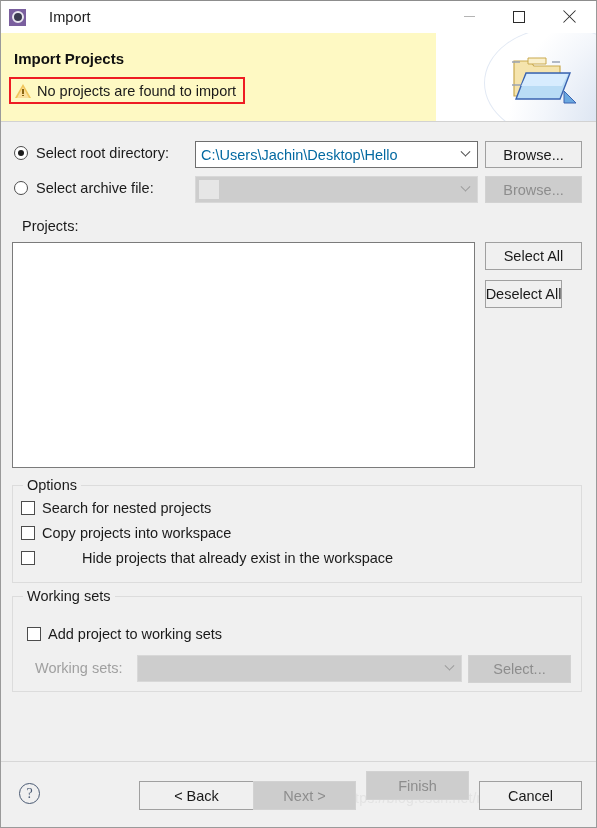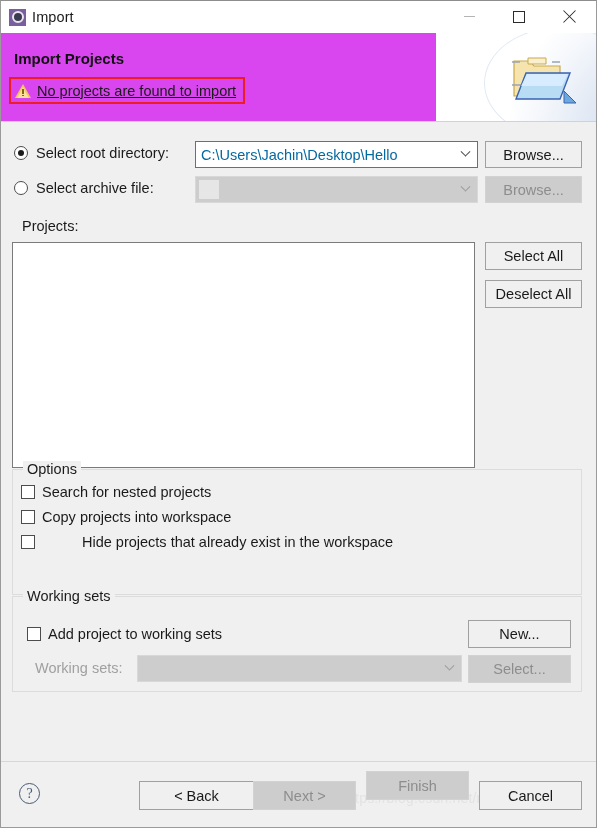--- a/index.html
+++ b/index.html
@@ -41,21 +41,21 @@
   #title-icon::before {
     content: "";
     position: absolute; left: 2.5px; top: 2.5px;
     width: 12px; height: 12px;
     border-radius: 50%;
     border: 2.5px solid #e9e6ef;
     background: #3b3b4f;
     box-sizing: border-box;
   }
   #title-text {
-    margin-left: 6px;
+    margin-left: 23px;
     font-size: 14.5px;
     color: #1a1a1a;
     letter-spacing: .1px;
   }
   .winbtn {
     position: absolute; top: 0;
     width: 46px; height: 31px;
     display: flex; align-items: center; justify-content: center;
   }
   #btn-min { right: 104px; }
@@ -74,21 +74,21 @@
     content:""; position: absolute; left: -1px; top: 6px;
     width: 17px; height: 0; border-top: 1.3px solid #2b2b2b;
   }
   .glyph-close::before { transform: rotate(45deg); }
   .glyph-close::after  { transform: rotate(-45deg); }
 
   
   #header {
     position: absolute; left: 0; top: 32px;
     width: 595px; height: 89px;
-    background: #d946ef;
+    background: #fef9c3;
     border-bottom: 1px solid #d2d2d2;
     overflow: hidden;
   }
   #header-swoosh {
     position: absolute; right: 0; top: 0;
     width: 160px; height: 89px;
     background:
       radial-gradient(circle at 140% 120%, #c9d7ea 0%, #dfe7f3 28%, #f3f6fb 48%, #ffffff 62%);
   }
   #header-swoosh::after{
@@ -102,21 +102,20 @@
     position: absolute; left: 13px; top: 17px;
     font-size: 15px; font-weight: bold; color: #111111;
   }
   #msg-box {
     position: absolute; left: 8px; top: 44px;
     height: 27px;
     border: 2px solid #ee1c23;
     padding: 0 7px 0 4px;
     display: flex; align-items: center;
     background: transparent;
-    text-decoration: underline;
   }
   #warn-icon {
     width: 16px; height: 14px;
     position: relative; flex: none; margin-right: 6px;
   }
   #warn-icon .tri {
     position: absolute; left: 0; top: 0;
     width: 0; height: 0;
     border-left: 8px solid transparent;
     border-right: 8px solid transparent;
@@ -323,23 +322,23 @@
       <span class="arrow">
           <span class="chev"></span>
         </span>
     </div>
     <div class="btn disabled" style="left:484px; top:53px; width:97px; height:27px;">Browse...</div>
 
     <div class="lbl" style="left:13px; top:95px;">Projects:</div>
     <div id="projects-list"></div>
 
     <div class="btn light" style="left:484px; top:119px; width:97px; height:28px;">Select All</div>
-    <div class="btn light" style="left:484px; top:157px; width:97px; height:28px;">Deselect All</div>
-
-    <div class="group" style="left:11px; top:346px; width:570px; height:126px;">
+    <div class="btn light" style="left:484px; top:157px; width:77px; height:28px;">Deselect All</div>
+
+    <div class="group" style="left:11px; top:362px; width:570px; height:98px;">
       <span class="legend">Options</span>
 
       <div class="cb-row" style="left:8px; top:14px;">
         <span class="cbox"></span>
         <span class="cb-label">Search for nested projects</span>
       </div>
       <div class="cb-row" style="left:8px; top:39px;">
         <span class="cbox"></span>
         <span class="cb-label">Copy projects into workspace</span>
       </div>
@@ -350,21 +349,20 @@
     </div>
 
     <div class="group" style="left:11px; top:473px; width:570px; height:96px;">
       <span class="legend">Working sets</span>
 
       <div class="cb-row" style="left:14px; top:29px;">
         <span class="cbox"></span>
         <span class="cb-label">Add project to working sets</span>
       </div>
 
-      <div class="btn light" style="position:absolute; left:455px; top:23px; width:103px; height:28px;">New...</div>
 
       <div class="lbl dim" style="left:14px; top:63px;">Working sets:</div>
 
       <div class="combo disabled" style="left:124px; top:58px; width:325px;">
         <span class="value"></span>
         <span class="arrow">
             <span class="chev"></span>
           </span>
       </div>
 

